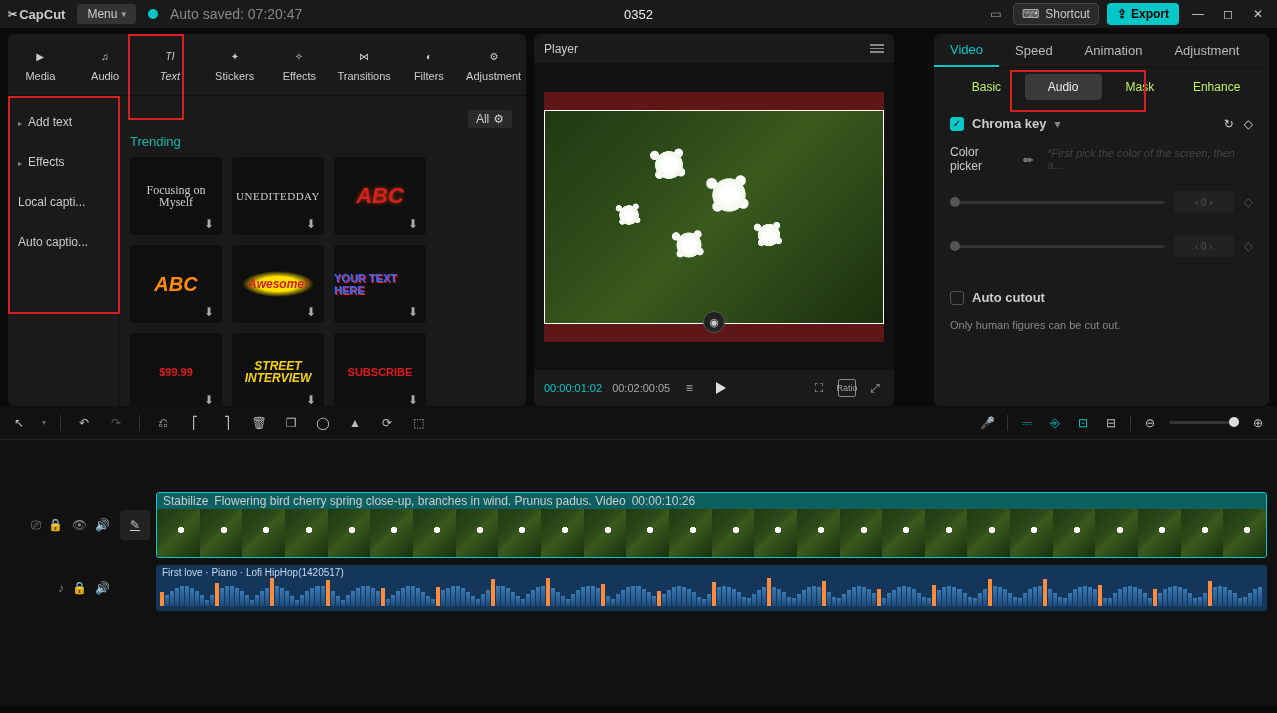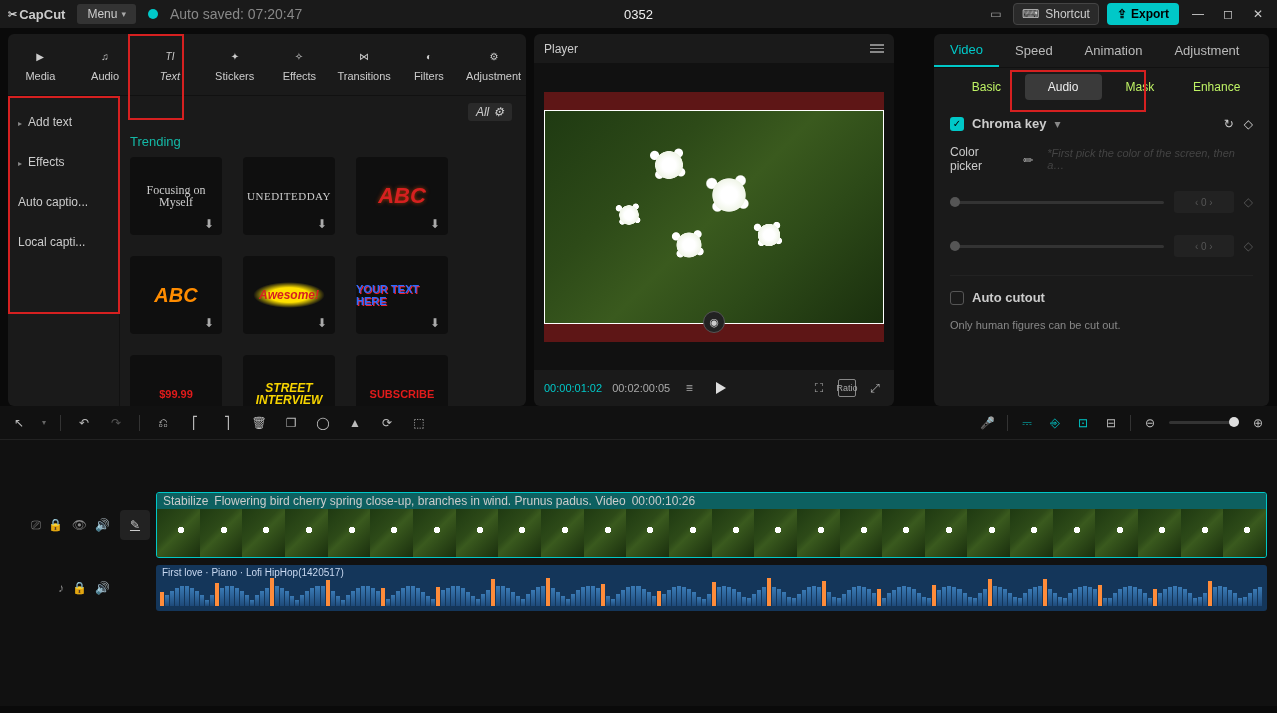--- a/index.html
+++ b/index.html
@@ -25,24 +25,24 @@
 .tab svg{width:20px;height:20px;stroke:#bbb;fill:none;stroke-width:1.5;}
 .tab.active{color:#00c8c8;font-style:italic;}
 .tab.active svg{stroke:#00c8c8;}
 .tab-label{font-size:11px;}
 .left-body{flex:1;display:flex;}
 .sidebar{width:112px;border-right:1px solid #111;display:flex;flex-direction:column;padding-top:6px;}
 .side-item{height:40px;display:flex;align-items:center;padding:0 10px;font-size:12px;color:#ccc;cursor:pointer;gap:4px;white-space:nowrap;overflow:hidden;}
 .side-item.sel{color:#00a8d8;}
 .tri::before{content:"▸";font-size:8px;color:#888;margin-right:2px;}
 .content{flex:1;display:flex;flex-direction:column;}
-.content-hdr{display:flex;align-items:center;height:32px;padding:0 14px;justify-content:space-between;font-style:italic;}
+.content-hdr{display:flex;align-items:flex-end;height:32px;padding:0 14px;justify-content:space-between;}
 .filter-btn{display:flex;align-items:center;gap:4px;cursor:pointer;background:#2a2a2a;padding:2px 8px;border-radius:3px;}
 .trending{padding:6px 10px 8px 10px;font-size:13px;color:#14b8a6;}
-.grid{display:flex;flex-wrap:wrap;gap:21px;padding:0 10px;}
+.grid{display:flex;flex-wrap:wrap;gap:10px;padding:0 10px;}
 .thumb{width:92px;height:78px;background:#0f0f0f;border-radius:4px;position:relative;display:flex;align-items:center;justify-content:center;font-size:10px;color:#ddd;cursor:pointer;}
 .dl{position:absolute;right:4px;bottom:4px;width:14px;height:14px;color:#aaa;}
 .thumb .abc-red{font-weight:900;font-size:22px;color:#d62020;font-style:italic;text-shadow:0 0 4px rgba(255,80,0,.6);}
 .thumb .abc-orange{font-weight:900;font-size:20px;color:#ff8c00;font-style:italic;}
 .thumb .script{font-family:Georgia,serif;font-size:12px;text-align:center;line-height:1;}
 .thumb .upper{font-size:11px;letter-spacing:0.5px;font-family:Georgia,serif;}
 .thumb .street{color:#f7d400;font-weight:900;font-style:italic;text-align:center;line-height:1;}
 .thumb .sub{color:#e21b1b;font-weight:900;font-size:11px;}
 .thumb .awesome{color:#d62020;font-weight:900;font-style:italic;font-size:12px;background:radial-gradient(#ffe000 40%,transparent 70%);padding:6px;}
 .thumb .blue-red{font-weight:800;font-size:11px;color:#2b6cff;text-shadow:1px 1px 0 #e23;}
@@ -203,24 +203,24 @@
       <div class="sidebar" id="sidebar">
           <div class="side-item">
             <span class="tri"></span>
             <span>Add text</span>
           </div>
           <div class="side-item">
             <span class="tri"></span>
             <span>Effects</span>
           </div>
           <div class="side-item">
+            <span>Local capti...</span>
+          </div>
+          <div class="side-item">
             <span>Auto captio...</span>
-          </div>
-          <div class="side-item">
-            <span>Local capti...</span>
           </div>
         </div>
       <div class="content">
         <div class="content-hdr">
           <span></span>
           <div class="filter-btn">
               <span>All</span>
               <span>⚙</span>
             </div>
         </div>

